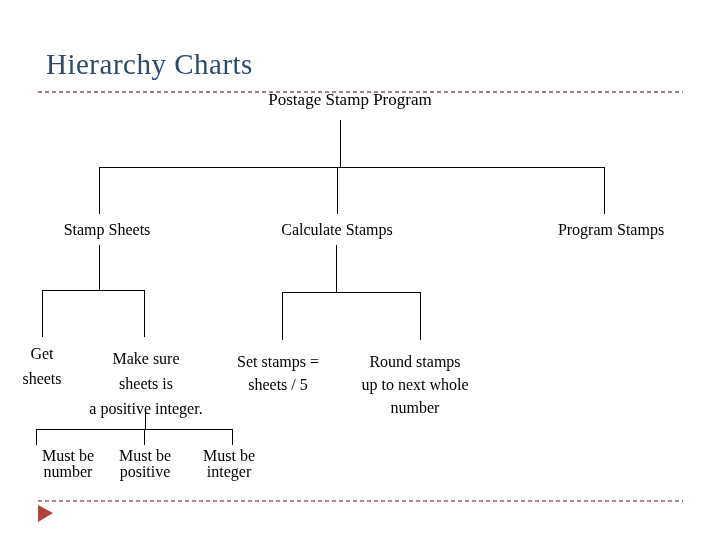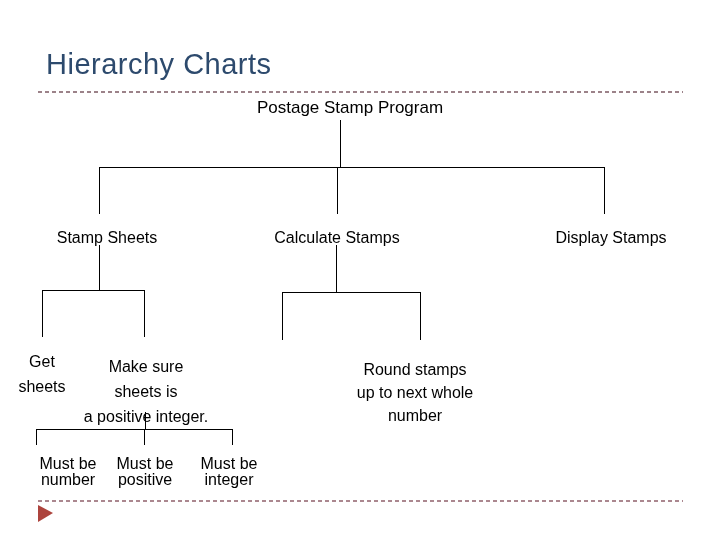--- a/index.html
+++ b/index.html
@@ -1,33 +1,33 @@
 <!DOCTYPE html>
 <html><head>
 <meta charset="utf-8">
 <style>
   html,body { margin:0; padding:0; background:#ffffff; }
   .slide {
     position:relative; width:720px; height:540px; background:#ffffff;
-    font-family:Liberation Sans, sans-serif; overflow:hidden;
+    font-family:Liberation Serif, serif; overflow:hidden;
   }
   .title {
     position:absolute; left:46px; top:48px;
     font-size:29px; color:#2d4a6d; letter-spacing:0.5px;
     white-space:nowrap;
   }
   .dash {
     position:absolute; height:2px;
     background:repeating-linear-gradient(90deg,#9c8289 0 4px,transparent 4px 7px);
   }
   .dash-top { left:38px; top:91px; width:645px; }
   .dash-bottom { left:38px; top:500px; width:645px;
     background:repeating-linear-gradient(90deg,#ab878f 0 4px,transparent 4px 7px); }
   .node {
-    position:absolute; color:#000; text-align:center; white-space:pre-line;margin-top:8px;
+    position:absolute; color:#000; text-align:center; white-space:pre-line;
   }
   .n-root { font-size:17px; line-height:20px; }
   .n-l2   { font-size:16px; line-height:20px; }
   .n-l3   { font-size:16px; line-height:25px; }
   .n-l3b  { font-size:16px; line-height:23px; }
   .n-l4   { font-size:16px; line-height:16px; }
   .vline, .hline { position:absolute; background:#000; }
   .vline { width:1px; }
   .hline { height:1px; }
   .next-arrow {
@@ -47,21 +47,21 @@
   <div class="node n-root" style="left:250px; top:90px; width:200px;">Postage Stamp Program</div>
 
   <div class="vline" style="left:340px; top:120px; height:47px;"></div>
   <div class="hline" style="left:99px;  top:167px; width:506px;"></div>
   <div class="vline" style="left:99px;  top:167px; height:47px;"></div>
   <div class="vline" style="left:337px; top:167px; height:47px;"></div>
   <div class="vline" style="left:604px; top:167px; height:47px;"></div>
 
   <div class="node n-l2" style="left:27px;  top:220px; width:160px;">Stamp Sheets</div>
   <div class="node n-l2" style="left:257px; top:220px; width:160px;">Calculate Stamps</div>
-  <div class="node n-l2" style="left:531px; top:220px; width:160px;">Display Stamps</div>
+  <div class="node n-l2" style="left:531px; top:220px; width:160px;">Program Stamps</div>
 
   <div class="vline" style="left:99px;  top:245px; height:45px;"></div>
   <div class="hline" style="left:42px;  top:290px; width:103px;"></div>
   <div class="vline" style="left:42px;  top:290px; height:47px;"></div>
   <div class="vline" style="left:144px; top:290px; height:47px;"></div>
 
   <div class="node n-l3" style="left:-8px; top:341px; width:100px;">Get
 sheets</div>
   <div class="node n-l3" style="left:56px; top:346px; width:180px;">Make sure
 sheets is
@@ -78,20 +78,22 @@
   <div class="node n-l4" style="left:95px;  top:448px; width:100px;">Must be
 positive</div>
   <div class="node n-l4" style="left:179px; top:448px; width:100px;">Must be
 integer</div>
 
   <div class="vline" style="left:336px; top:245px; height:47px;"></div>
   <div class="hline" style="left:282px; top:292px; width:139px;"></div>
   <div class="vline" style="left:282px; top:292px; height:48px;"></div>
   <div class="vline" style="left:420px; top:292px; height:48px;"></div>
 
+  <div class="node n-l3b" style="left:198px; top:350px; width:160px;">Set stamps =
+sheets / 5</div>
   <div class="node n-l3b" style="left:335px; top:350px; width:160px;">Round stamps
 up to next whole
 number</div>
 
   <div class="dash dash-bottom"></div>
   <div class="next-arrow"></div>
 
 </div>
 
 </body></html>

